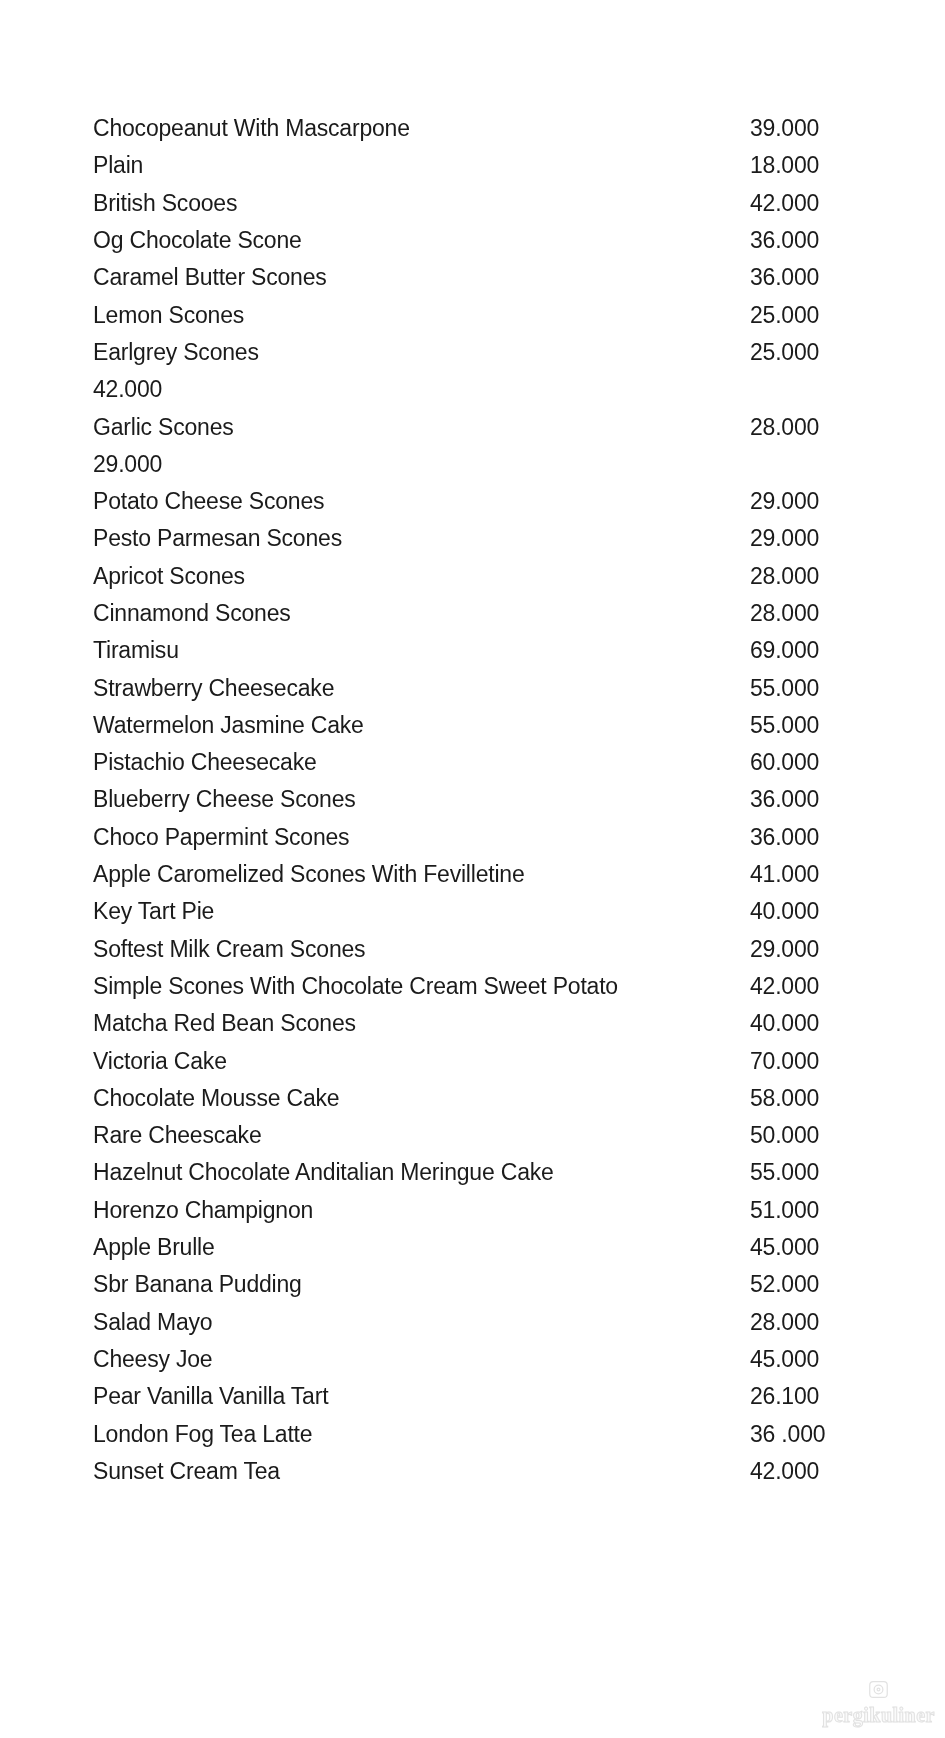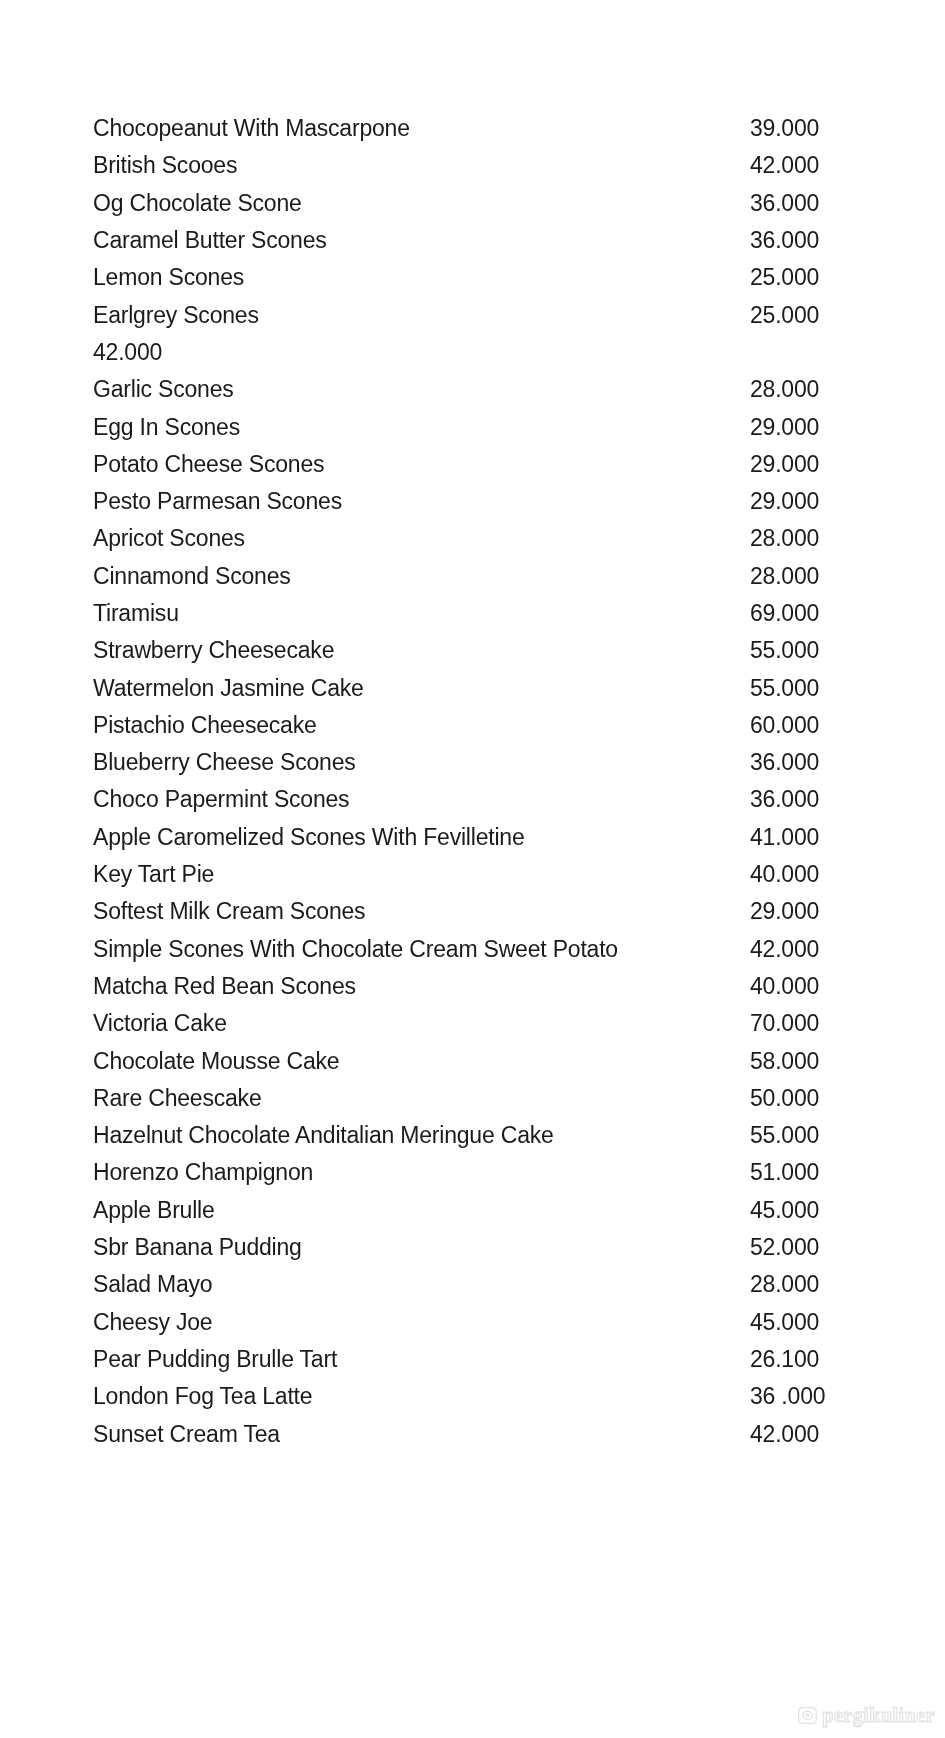--- a/index.html
+++ b/index.html
@@ -32,20 +32,21 @@
     letter-spacing: -0.2px;
     white-space: nowrap;
   }
   .watermark {
     position: absolute;
     right: 10px;
     bottom: 11px;
     display: flex;
     align-items: center;
     gap: 4px;
+    flex-direction: column;
   }
   .watermark-icon {
     width: 21px;
     height: 21px;
     flex: 0 0 auto;
   }
   .watermark-text {
     font-family: "Liberation Serif", serif;
     font-size: 20px;
     font-weight: bold;
@@ -57,20 +58,24 @@
 </style>
 </head>
 <body>
 
 <div class="menu-list">
   <div class="menu-row">
     <span class="menu-item-name">Chocopeanut With Mascarpone</span>
     <span class="menu-item-price">39.000</span>
   </div>
 
+  <div class="menu-row">
+    <span class="menu-item-name">Plain</span>
+    <span class="menu-item-price">18.000</span>
+  </div>
 
   <div class="menu-row">
     <span class="menu-item-name">British Scooes</span>
     <span class="menu-item-price">42.000</span>
   </div>
 
   <div class="menu-row">
     <span class="menu-item-name">Og Chocolate Scone</span>
     <span class="menu-item-price">36.000</span>
   </div>
@@ -93,21 +98,20 @@
   <div class="menu-row">
     <span class="menu-item-price">42.000</span>
   </div>
 
   <div class="menu-row">
     <span class="menu-item-name">Garlic Scones</span>
     <span class="menu-item-price">28.000</span>
   </div>
 
   <div class="menu-row">
-    <span class="menu-item-name">Egg In Scones</span>
     <span class="menu-item-price">29.000</span>
   </div>
 
   <div class="menu-row">
     <span class="menu-item-name">Potato Cheese Scones</span>
     <span class="menu-item-price">29.000</span>
   </div>
 
   <div class="menu-row">
     <span class="menu-item-name">Pesto Parmesan Scones</span>
@@ -219,21 +223,21 @@
     <span class="menu-item-name">Salad Mayo</span>
     <span class="menu-item-price">28.000</span>
   </div>
 
   <div class="menu-row">
     <span class="menu-item-name">Cheesy Joe</span>
     <span class="menu-item-price">45.000</span>
   </div>
 
   <div class="menu-row">
-    <span class="menu-item-name">Pear Pudding Brulle Tart</span>
+    <span class="menu-item-name">Pear Vanilla Vanilla Tart</span>
     <span class="menu-item-price">26.100</span>
   </div>
 
   <div class="menu-row">
     <span class="menu-item-name">London Fog Tea Latte</span>
     <span class="menu-item-price">36 .000</span>
   </div>
 
   <div class="menu-row">
     <span class="menu-item-name">Sunset Cream Tea</span>

